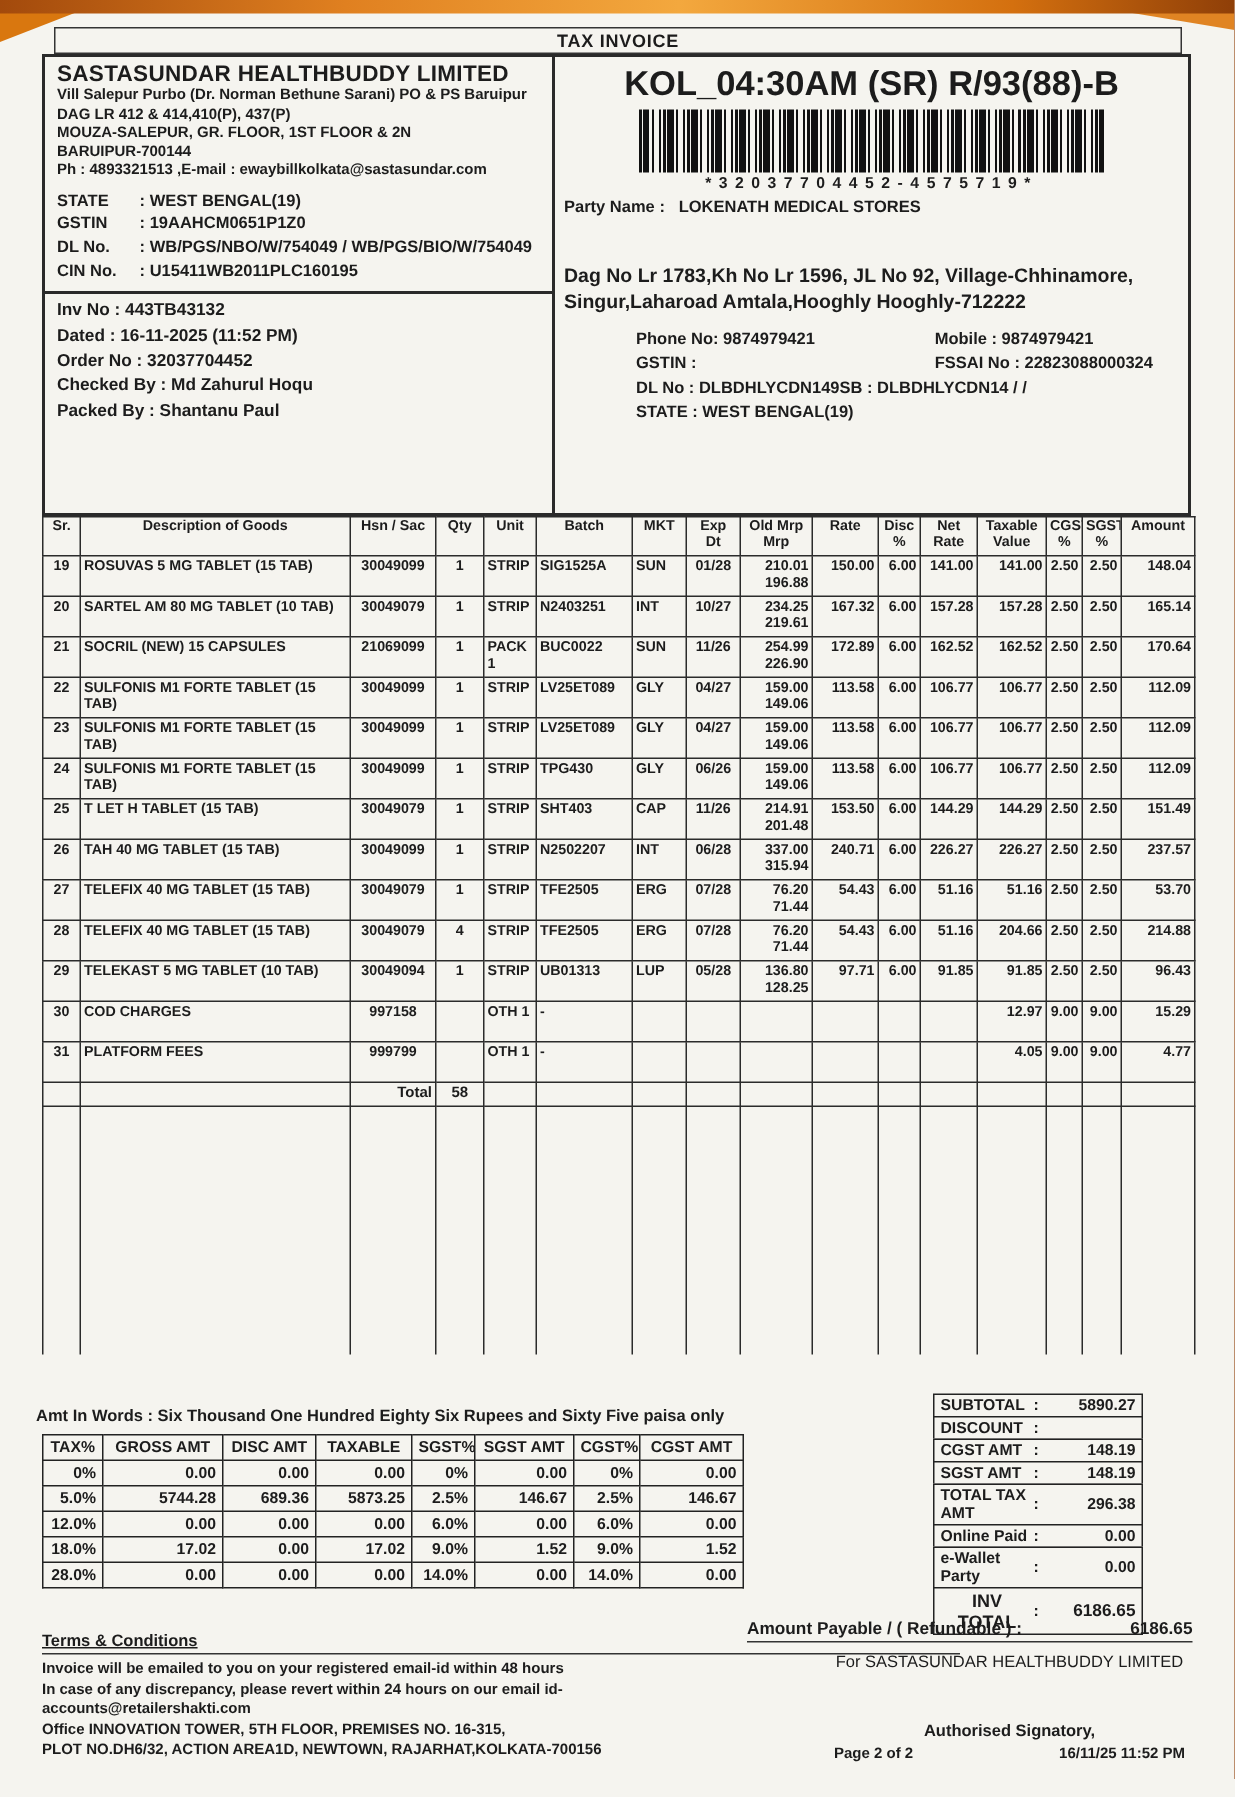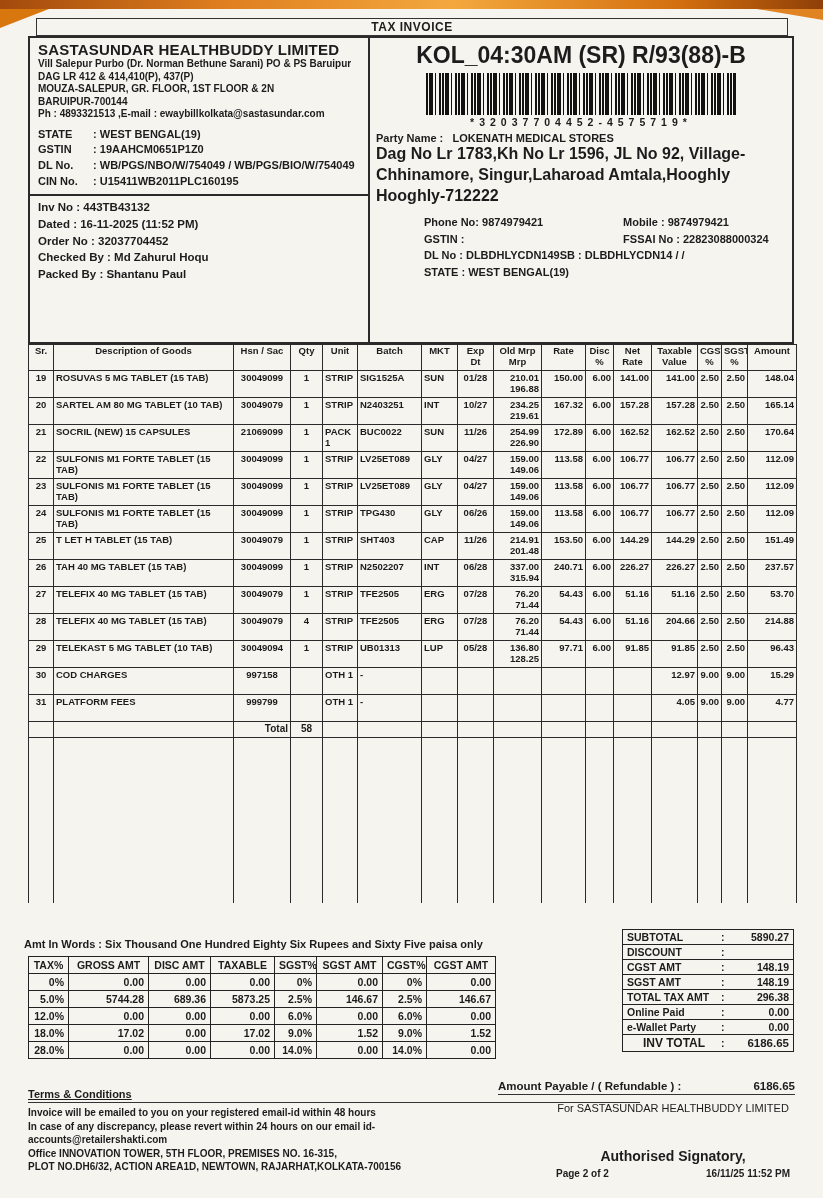--- a/index.html
+++ b/index.html
@@ -26,21 +26,21 @@
   .info-row{font-size:11px;font-weight:700;line-height:1.45;}
   .info-row .lbl{display:inline-block;min-width:52px;}
   .inv-block{border-top:2px solid #2a2a2a;margin:4px -8px 0 -8px;padding:3px 8px 0 8px;}
   .inv-row{font-size:11.5px;font-weight:700;line-height:1.45;}
   .route-title{font-size:23px;font-weight:700;text-align:center;margin-top:4px;letter-spacing:0px;white-space:nowrap;}
   .barcode-wrap{text-align:center;margin-top:4px;}
   .barcode{width:310px;height:42px;margin:0 auto;
     background:repeating-linear-gradient(90deg,#111 0 2px,#f5f4ef 2px 3px,#111 3px 7px,#f5f4ef 7px 9px,#111 9px 10px,#f5f4ef 10px 13px,#111 13px 15px,#f5f4ef 15px 16px);}
   .barcode-text{font-size:10.5px;font-weight:700;letter-spacing:5px;margin-top:1px;}
   .party-row{font-size:11px;font-weight:700;margin-top:4px;}
-  .party-addr{font-size:16px;font-weight:600;line-height:1.3;}
+  .party-addr{font-size:13px;font-weight:600;line-height:1.3;margin-top:32px;}
   .buyer-grid{margin-top:8px;margin-left:48px;}
   .buyer-line{display:flex;font-size:11px;font-weight:700;line-height:1.5;}
   .buyer-line .left-part{width:55%;}
   .buyer-line .right-part{width:45%;}
   
   table.items{position:absolute;left:28px;top:344px;width:766px;border-collapse:collapse;table-layout:fixed;}
   table.items th,table.items td{border:1px solid #2b2b2b;padding:1px 2px;font-size:9.5px;overflow:hidden;box-sizing:border-box;}
   table.items th{font-weight:700;white-space:pre-line;vertical-align:top;text-align:center;line-height:1.15;height:26px;}
   table.items td{font-weight:700;vertical-align:top;height:27px;line-height:1.2;}
   td.desc{font-weight:600;}
@@ -48,38 +48,38 @@
   td.ctr{text-align:center;}
   td.lft{text-align:left;}
   tr.total-row td{height:16px;font-size:10px;}
   tr.filler-row td{height:165px;border-bottom:none;}
   
   .amt-words{position:absolute;left:24px;top:938px;width:610px;font-size:11px;font-weight:700;}
   table.taxsum{position:absolute;left:28px;top:956px;width:467px;border-collapse:collapse;table-layout:fixed;}
   table.taxsum th,table.taxsum td{border:1.5px solid #222;padding:1px 4px;font-size:10.5px;font-weight:700;height:17px;box-sizing:border-box;}
   table.taxsum th{text-align:center;}
   table.taxsum td{text-align:right;}
-  .totals{position:absolute;left:622px;top:930px;width:172px;}
+  .totals{position:absolute;left:622px;top:930px;width:140px;}
   .trow{display:flex;border:1.8px solid #222;margin-top:-1px;padding:1px 4px;align-items:center;background:#f5f4ef;}
   .trow .tlabel{flex:1;font-size:10.5px;font-weight:700;}
   .trow .tsep{width:10px;font-weight:700;font-size:10.5px;}
   .trow .tvalue{width:58px;text-align:right;font-size:10.5px;font-weight:700;}
   .trow:last-child .tlabel{font-size:12px;text-align:center;}
   .trow:last-child .tvalue{font-size:11.5px;}
   .payable-row{position:absolute;left:498px;top:1080px;width:297px;display:flex;
     border-bottom:1.5px solid #333;padding-bottom:2px;}
   .payable-row .plabel{flex:1;font-size:11.5px;font-weight:700;}
   .payable-row .pvalue{font-size:11.5px;font-weight:700;}
   .terms{position:absolute;left:28px;top:1088px;width:520px;}
   .terms-title{font-size:11px;font-weight:700;text-decoration:underline;border-bottom:1.5px solid #333;
     padding-bottom:2px;margin-bottom:3px;width:612px;}
   .terms-line{font-size:10px;font-weight:700;line-height:1.35;}
   .sign-block{position:absolute;left:548px;top:1102px;width:250px;}
   .for-line{font-size:11px;font-weight:400;text-align:center;}
-  .signatory{font-size:14px;font-weight:700;text-align:center;margin-top:34px;}
+  .signatory{font-size:11px;font-weight:700;text-align:center;margin-top:34px;}
   .page-row{display:flex;justify-content:space-between;font-size:10px;font-weight:700;margin-top:4px;padding:0 8px;}
 </style>
 </head>
 <body>
 
 <div class="sheet">
   <div class="top-band"></div>
   <div class="wedge-l"></div>
   <div class="wedge-r"></div>
 

